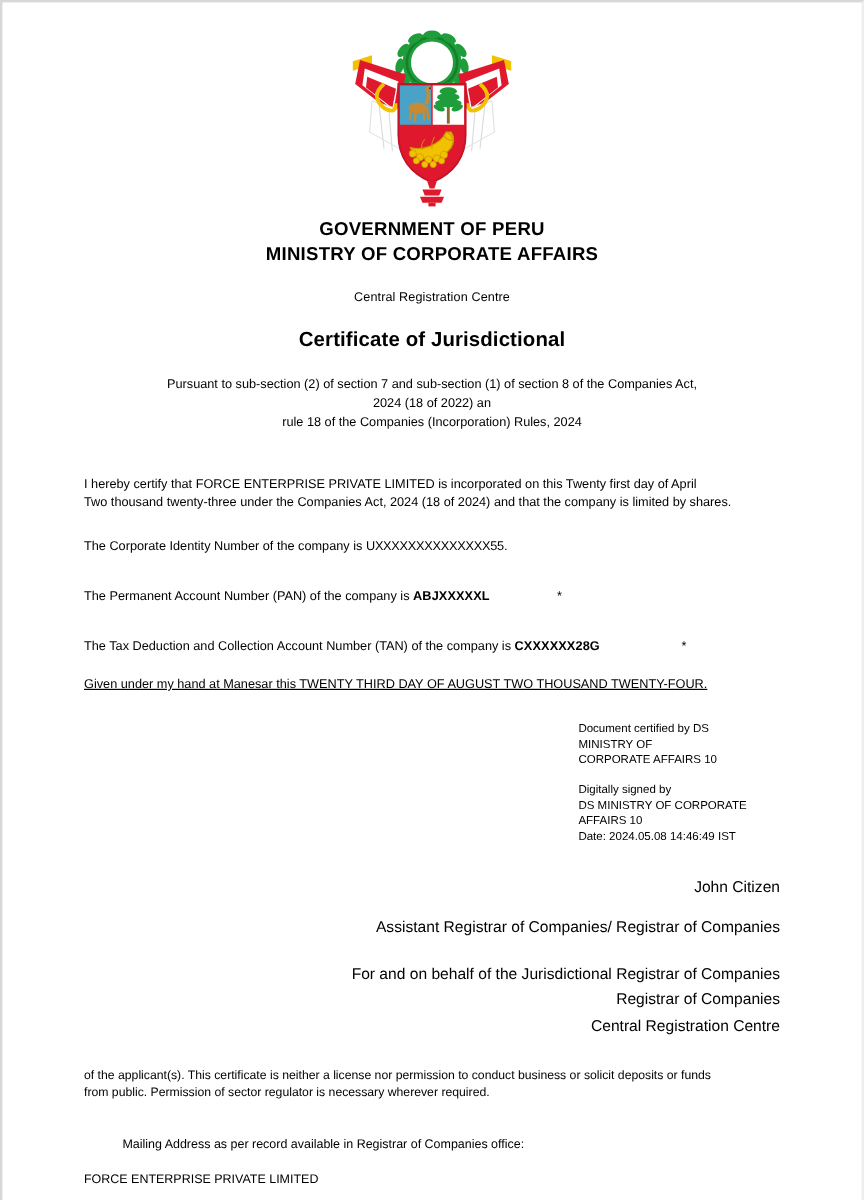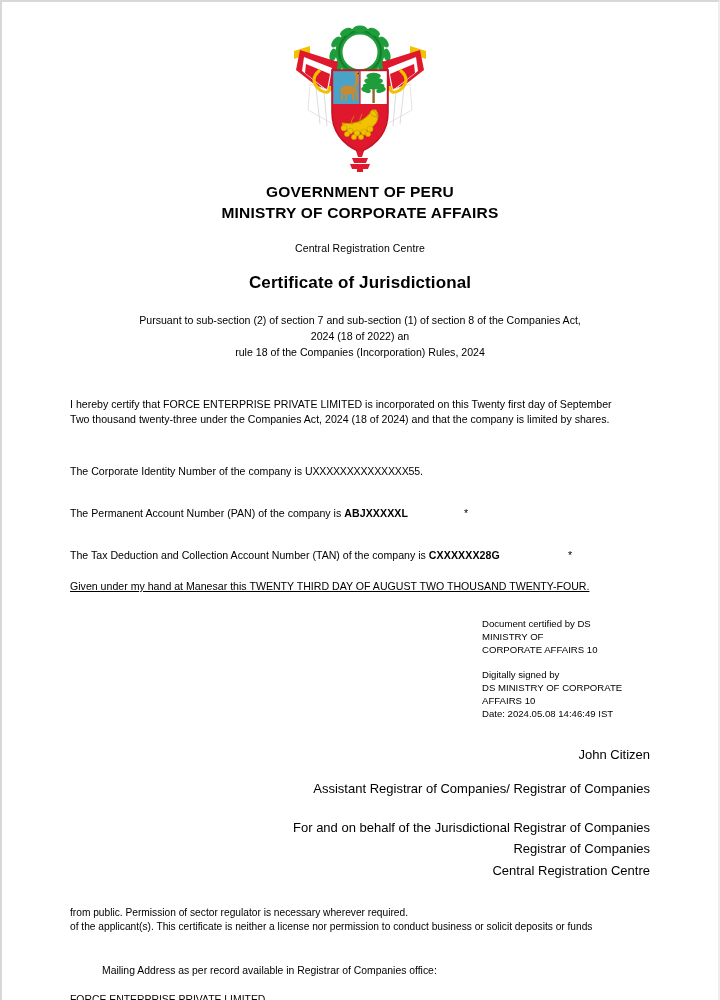--- a/index.html
+++ b/index.html
@@ -77,21 +77,21 @@
     margin-top: 20px;
   }
 
   
   .body-text {
     font-size: 10.6px;
     line-height: 1.5;
     text-align: left;
   }
   .para-certify { margin-top: 36px; }
-  .para-cin     { margin-top: 36px; }
+  .para-cin     { margin-top: 20px; }
   .para-pan     { margin-top: 26px; }
   .para-tan     { margin-top: 26px; }
   .para-given   { margin-top: 15px; text-decoration: underline; }
 
   .mono-id { font-weight: normal; letter-spacing: -0.2px; }
   .bold-id { font-weight: bold; letter-spacing: 0.1px; }
   .star-gap { display: inline-block; width: 56px; }
   .star-gap-wide { display: inline-block; width: 68px; }
 
   
@@ -241,21 +241,21 @@
 
     <div class="cert-title">Certificate of Jurisdictional</div>
 
     <div class="pursuant">
       <div>Pursuant to sub-section (2) of section 7 and sub-section (1) of section 8 of the Companies Act,</div>
       <div>2024 (18 of 2022) an</div>
       <div>rule 18 of the Companies (Incorporation) Rules, 2024</div>
     </div>
 
     <div class="body-text para-certify">
-      <div>I hereby certify that FORCE ENTERPRISE PRIVATE LIMITED is incorporated on this Twenty first day of September</div>
+      <div>I hereby certify that FORCE ENTERPRISE PRIVATE LIMITED is incorporated on this Twenty first day of April</div>
       <div>Two thousand twenty-three under the Companies Act, 2024 (18 of 2024) and that the company is limited by shares.</div>
     </div>
 
     <div class="body-text para-cin">
       <span>The Corporate Identity Number of the company is </span><span class="mono-id">UXXXXXXXXXXXXXX55.</span>
     </div>
 
     <div class="body-text para-pan">
       <span>The Permanent Account Number (PAN) of the company is </span><span class="bold-id">ABJXXXXXL</span><span class="star-gap"></span><span>*</span>
     </div>
@@ -279,21 +279,21 @@
       </div>
     </div>
 
     <div class="signatory sig-name">John Citizen</div>
     <div class="signatory sig-role1">Assistant Registrar of Companies/ Registrar of Companies</div>
     <div class="signatory sig-role2">For and on behalf of the Jurisdictional Registrar of Companies</div>
     <div class="signatory sig-role3">Registrar of Companies</div>
     <div class="signatory sig-role4">Central Registration Centre</div>
 
     <div class="disclaimer">
+      <div>of the applicant(s). This certificate is neither a license nor permission to conduct business or solicit deposits or funds</div>
       <div>from public. Permission of sector regulator is necessary wherever required.</div>
-      <div>of the applicant(s). This certificate is neither a license nor permission to conduct business or solicit deposits or funds</div>
     </div>
 
     <div class="mailing-head">Mailing Address as per record available in Registrar of Companies office:</div>
     <div class="mailing-name">FORCE ENTERPRISE PRIVATE LIMITED</div>
 
   </div>
 </div>
 
 </body></html>

